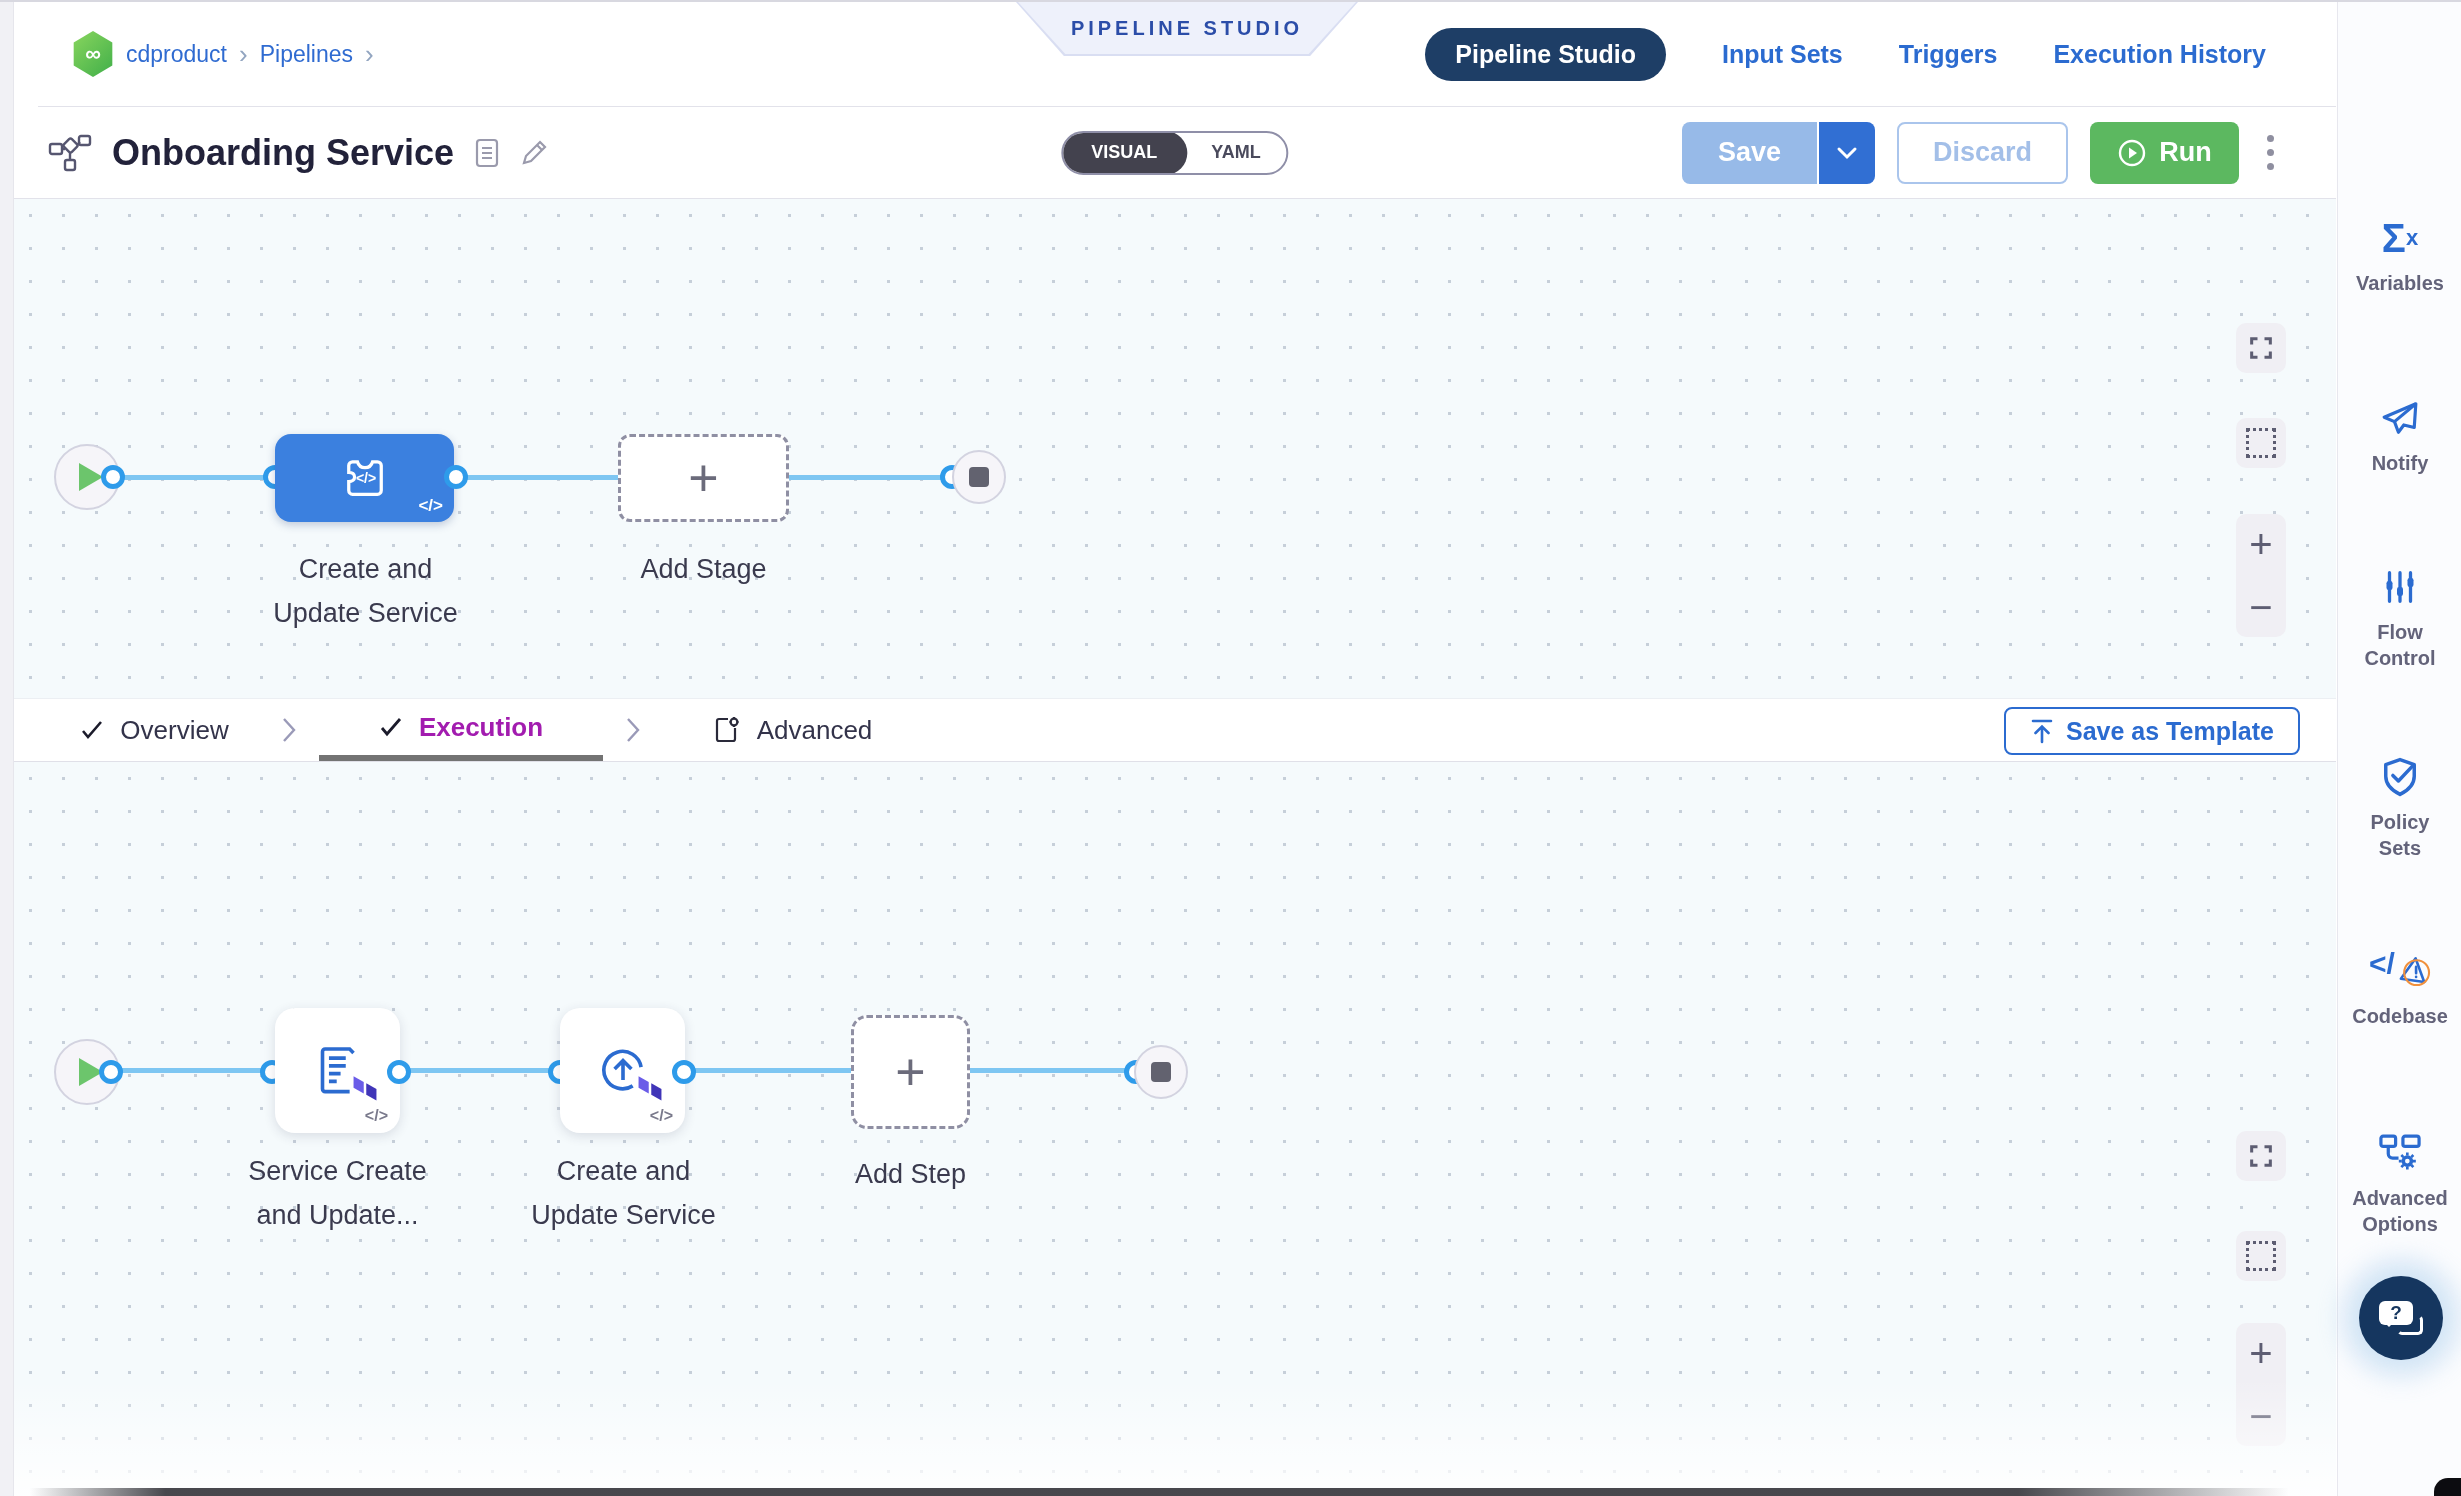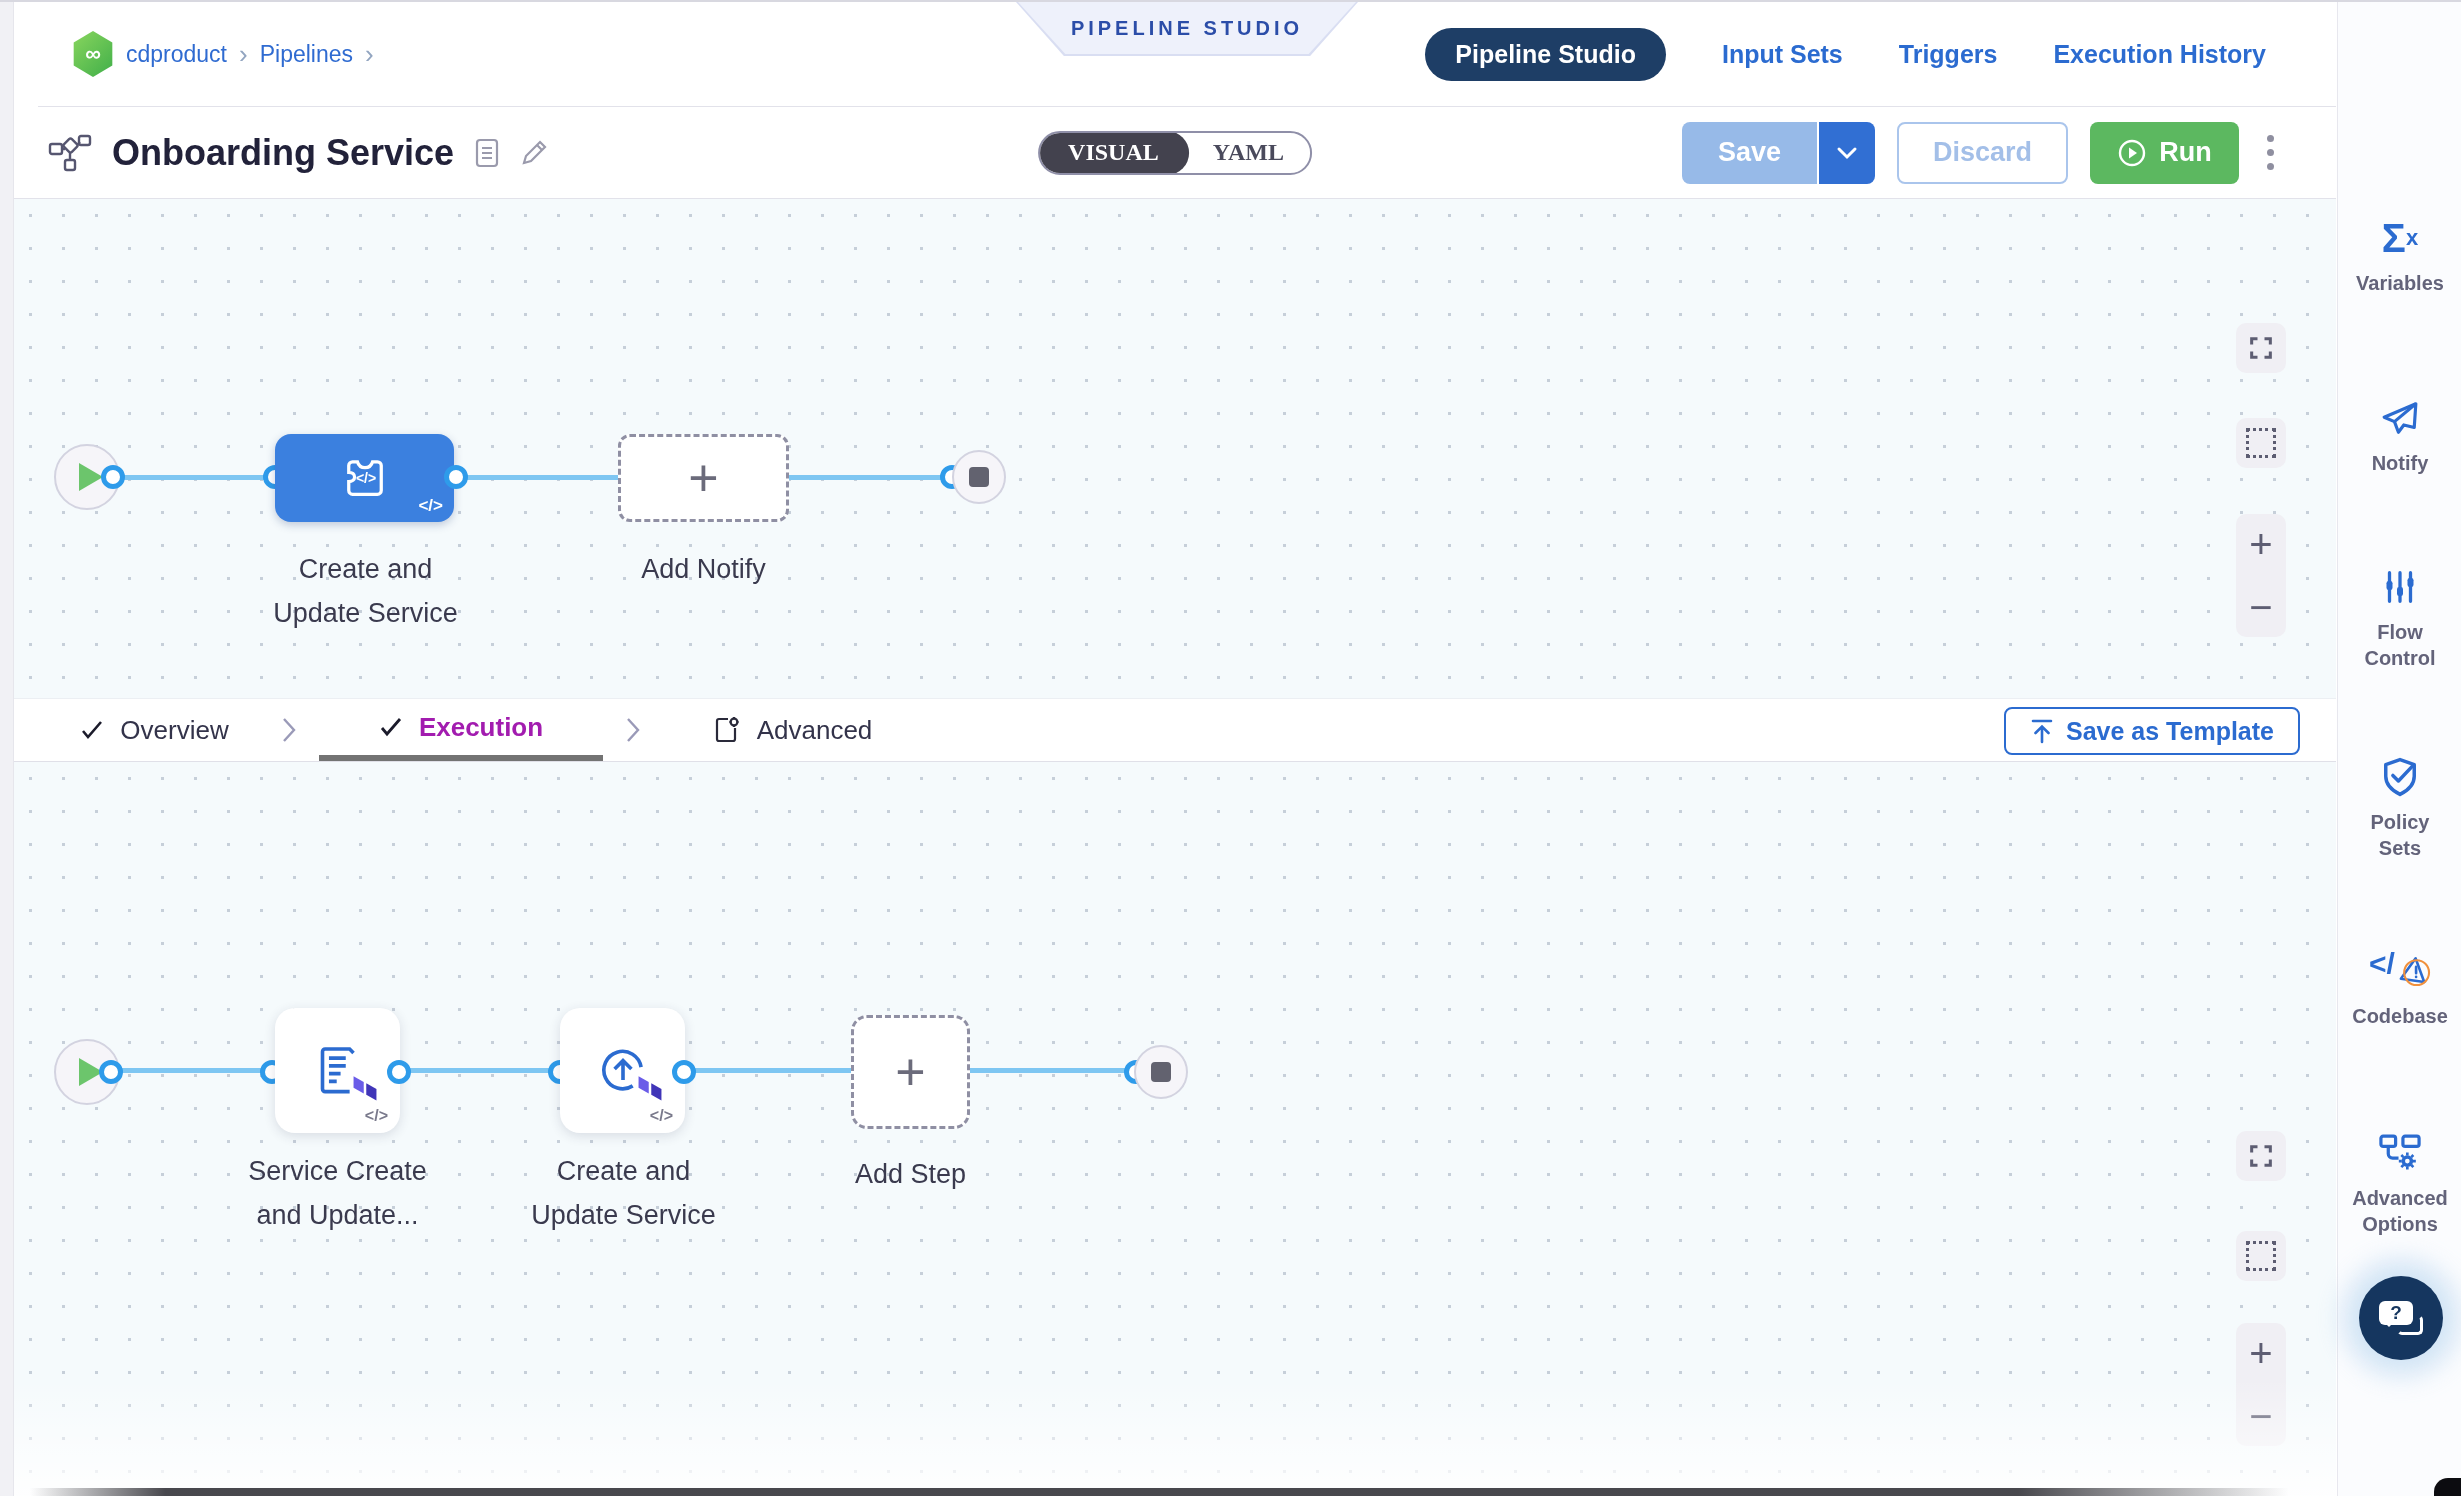--- a/index.html
+++ b/index.html
@@ -26,21 +26,21 @@
   .top-nav { display:flex; align-items:center; gap:56px; font-size:25px; font-weight:600; color:#2b6bd0; }
   .nav-pill { background:#1e3e66; color:#fff; padding:12px 30px; border-radius:30px; }
 
   
   .header { position:relative; height:92px; background:#fff; border-bottom:1px solid #e2e2ea;
             display:flex; align-items:center; padding:0 56px 0 34px;gap:12px; }
   .title-group { display:flex; align-items:center; gap:20px; }
   .page-title { font-size:36px; font-weight:700; color:#22223a; }
   .toggle { position:absolute; left:50%; transform:translateX(-50%); display:flex; align-items:center;
             border:2px solid #8f8fa8; border-radius:24px; height:44px; background:#fff; overflow:hidden; }
-  .toggle-seg { font-size:24px; font-weight:700; padding:0 26px; height:44px; display:flex; align-items:center;font-family:Liberation Serif, serif; }
+  .toggle-seg { font-size:18px; font-weight:700; padding:0 26px; height:44px; display:flex; align-items:center; }
   .toggle-seg.sel { background:#43424e; color:#fff; border-radius:22px; margin:-2px; height:44px; padding:0 30px; }
   .toggle-seg.unsel { color:#4a4a5c; }
   .actions { margin-left:auto; display:flex; align-items:center; gap:22px; }
   .btn { height:62px; border-radius:8px; display:flex; align-items:center; justify-content:center;
          font-size:27px; font-weight:600; }
   .btn-save-group { display:flex; height:62px; }
   .btn-save { width:135px; background:#97bae8; color:#fff; border-radius:8px 0 0 8px; }
   .btn-save-chev { width:58px; background:#316fd3; color:#fff; border-radius:0 8px 8px 0; border-left:2px solid #fff; }
   .btn-discard { width:171px; background:#fff; border:2px solid #aac5ec; color:#a3bfe8; }
   .btn-run { width:149px; background:#5cb860; color:#fff; gap:12px; font-weight:700; }
@@ -224,21 +224,21 @@
 
       <div class="ring" style="left:926px; top:266px;"></div>
       <div class="end-node" style="left:938px; top:251px;">
         <div class="end-sq"></div>
       </div>
 
       <div class="node-label" style="left:202px; top:348px; width:299px;">
         <div>Create and</div>
         <div>Update Service</div>
       </div>
-      <div class="node-label" style="left:590px; top:348px; width:199px;">Add Notify</div>
+      <div class="node-label" style="left:590px; top:348px; width:199px;">Add Stage</div>
 
       <div class="ctrl sq" style="left:2222px; top:124px; cursor:pointer;">
         <svg width="28" height="28" viewBox="0 0 24 24" fill="none" stroke="#5d5d72" stroke-width="2.6">
           <path d="M4 9V4h5M15 4h5v5M20 15v5h-5M9 20H4v-5"></path>
         </svg>
       </div>
       <div class="ctrl sq" style="left:2222px; top:219px; cursor:pointer;">
         <div class="select-box"></div>
       </div>
       <div class="ctrl zoompill" style="left:2222px; top:315px;">

